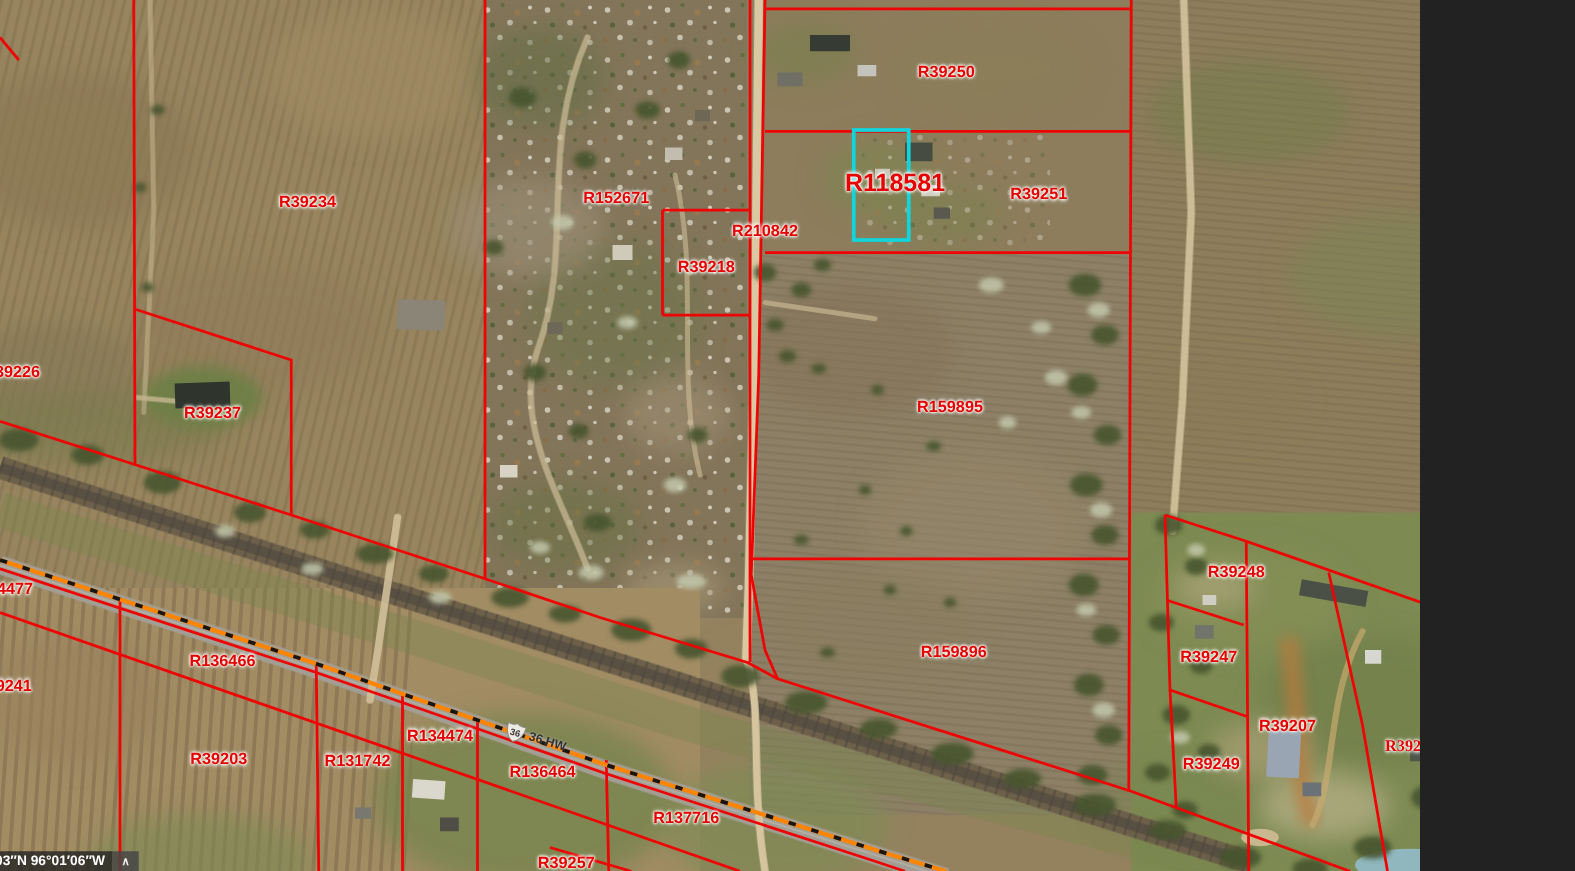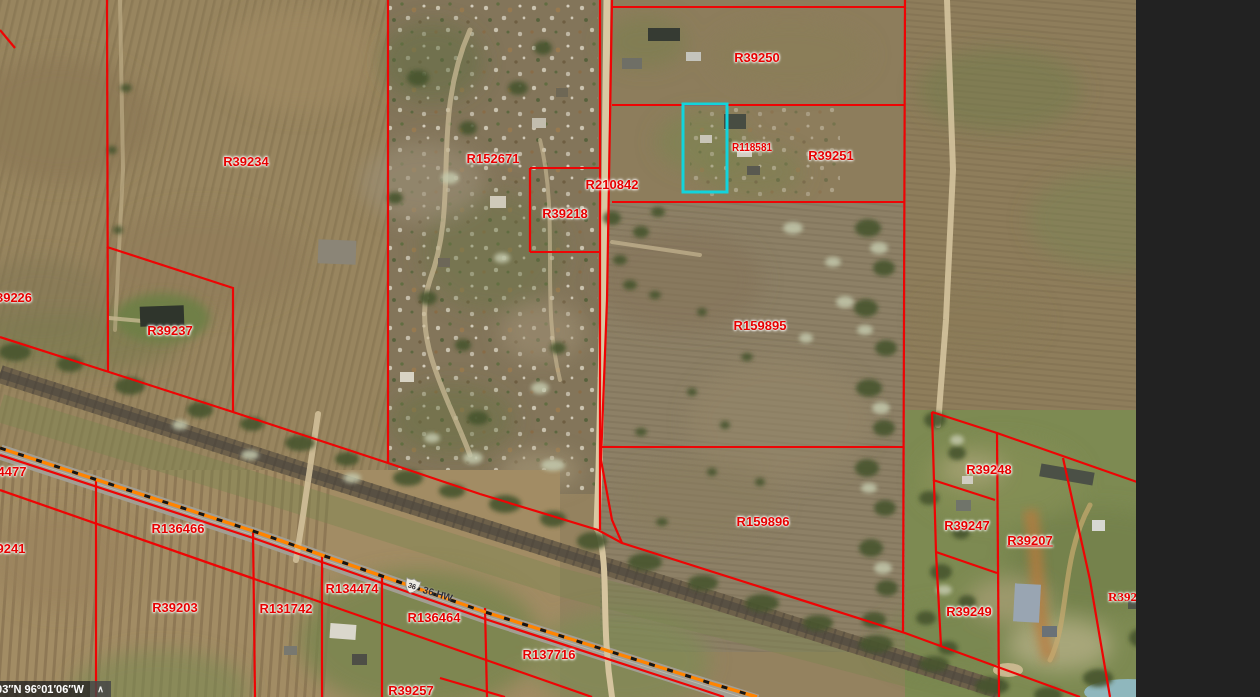--- a/index.html
+++ b/index.html
@@ -4,21 +4,21 @@
 <style>
   html,body{margin:0;padding:0;background:#222;}
   #map{position:relative;width:1136px;height:697px;overflow:hidden;background:#94825f;
        font-family:"Liberation Sans",sans-serif;}
   #terrain{position:absolute;left:0;top:0;}
   .plabel{position:absolute;transform:translate(-50%,-50%);color:var(--label-color,#e60000);
           font:bold 13px "Liberation Sans",sans-serif;white-space:nowrap;letter-spacing:0px;
           text-shadow:0 0 2px rgba(255,255,255,.95),0 0 2px rgba(255,255,255,.9),
                       0 1px 3px rgba(255,255,255,.8),0 -1px 3px rgba(255,255,255,.8);
           cursor:pointer;user-select:none;}
-  .plabel.selected{font-size:10px;margin-left:36px;}
+  .plabel.selected{font-size:20px;}
   #labels{position:absolute;left:0;top:0;width:100%;height:100%;}
   #road-label{position:absolute;left:404px;top:575px;transform:rotate(17deg);
               transform-origin:left center;display:flex;align-items:center;gap:3px;opacity:.95;}
   #road-label .rname{font:bold 10px "Liberation Sans",sans-serif;color:#2b2b33;
               text-shadow:0 0 2px rgba(255,255,255,.5);white-space:nowrap;}
   #statusbar{position:absolute;left:0;bottom:0;height:16px;display:flex;align-items:stretch;}
   #statusbar .coords{background:rgba(33,33,33,.78);color:#fff;font:bold 11px "Liberation Sans",sans-serif;
               line-height:16px;padding:0 6px 0 0;margin-left:-7px;white-space:nowrap;}
   #statusbar .expand{background:rgba(70,70,70,.85);border:0;color:#eee;width:21px;height:16px;
               font:bold 9px "Liberation Sans",sans-serif;line-height:15px;text-align:center;
@@ -328,35 +328,35 @@
       <div class="plabel" style="left: 757px; top: 57px;">R39250</div>
       <div class="plabel selected" style="left: 716px; top: 147px;">R118581</div>
       <div class="plabel" style="left: 815px; top: 155px; padding-left: 32px;">R39251</div>
       <div class="plabel" style="left: 493px; top: 158px;">R152671</div>
       <div class="plabel" style="left: 246px; top: 161px;">R39234</div>
       <div class="plabel" style="left: 606px; top: 184px; padding-left: 12px;">R210842</div>
       <div class="plabel" style="left: 565px; top: 213px;">R39218</div>
       <div class="plabel" style="left: 14px; top: 297px;">39226</div>
       <div class="plabel" style="left: 760px; top: 325px;">R159895</div>
       <div class="plabel" style="left: 170px; top: 330px;">R39237</div>
-      <div class="plabel" style="left: 965px; top: 469px; padding-left: 48px;">R39248</div>
+      <div class="plabel" style="left: 965px; top: 457px; padding-left: 48px;">R39248</div>
       <div class="plabel" style="left: 12px; top: 471px;">4477</div>
       <div class="plabel" style="left: 763px; top: 521px;">R159896</div>
       <div class="plabel" style="left: 967px; top: 525px;">R39247</div>
       <div class="plabel" style="left: 178px; top: 528px;">R136466</div>
       <div class="plabel" style="left: 11px; top: 548px;">9241</div>
-      <div class="plabel" style="left: 1030px; top: 540px; text-decoration: underline;">R39207</div>
+      <div class="plabel" style="left: 1030px; top: 580px;">R39207</div>
       <div class="plabel" style="left: 286px; top: 567px; margin-top: 41px;">R131742</div>
       <div class="plabel" style="left: 352px; top: 588px;">R134474</div>
       <div class="plabel" style="left: 1129px; top: 597px; font-family: Liberation Serif, serif;">R39227</div>
       <div class="plabel" style="left: 175px; top: 607px;">R39203</div>
       <div class="plabel" style="left: 969px; top: 611px;">R39249</div>
       <div class="plabel" style="left: 434px; top: 617px;">R136464</div>
       <div class="plabel" style="left: 549px; top: 654px;">R137716</div>
-      <div class="plabel" style="left: 411px; top: 690px;">R39257</div>
+      <div class="plabel" style="left: 453px; top: 690px;">R39257</div>
     </div>
 
 <div id="road-label">
   <svg width="17" height="17" viewBox="0 0 16 16">
     <path d="M8 1 C10 2.8 13.5 2.8 15 1.8 C15 8 13 12.8 8 15 C3 12.8 1 8 1 1.8 C2.5 2.8 6 2.8 8 1 Z" fill="#f2f0ea" stroke="#8b8b85" stroke-width="0.8"></path>
     <text x="8" y="10.5" text-anchor="middle" font-family="Liberation Sans, sans-serif" font-size="7" font-weight="bold" fill="#33333b">36</text>
   </svg>
   <span class="rname">36 HW</span>
 </div>
 

